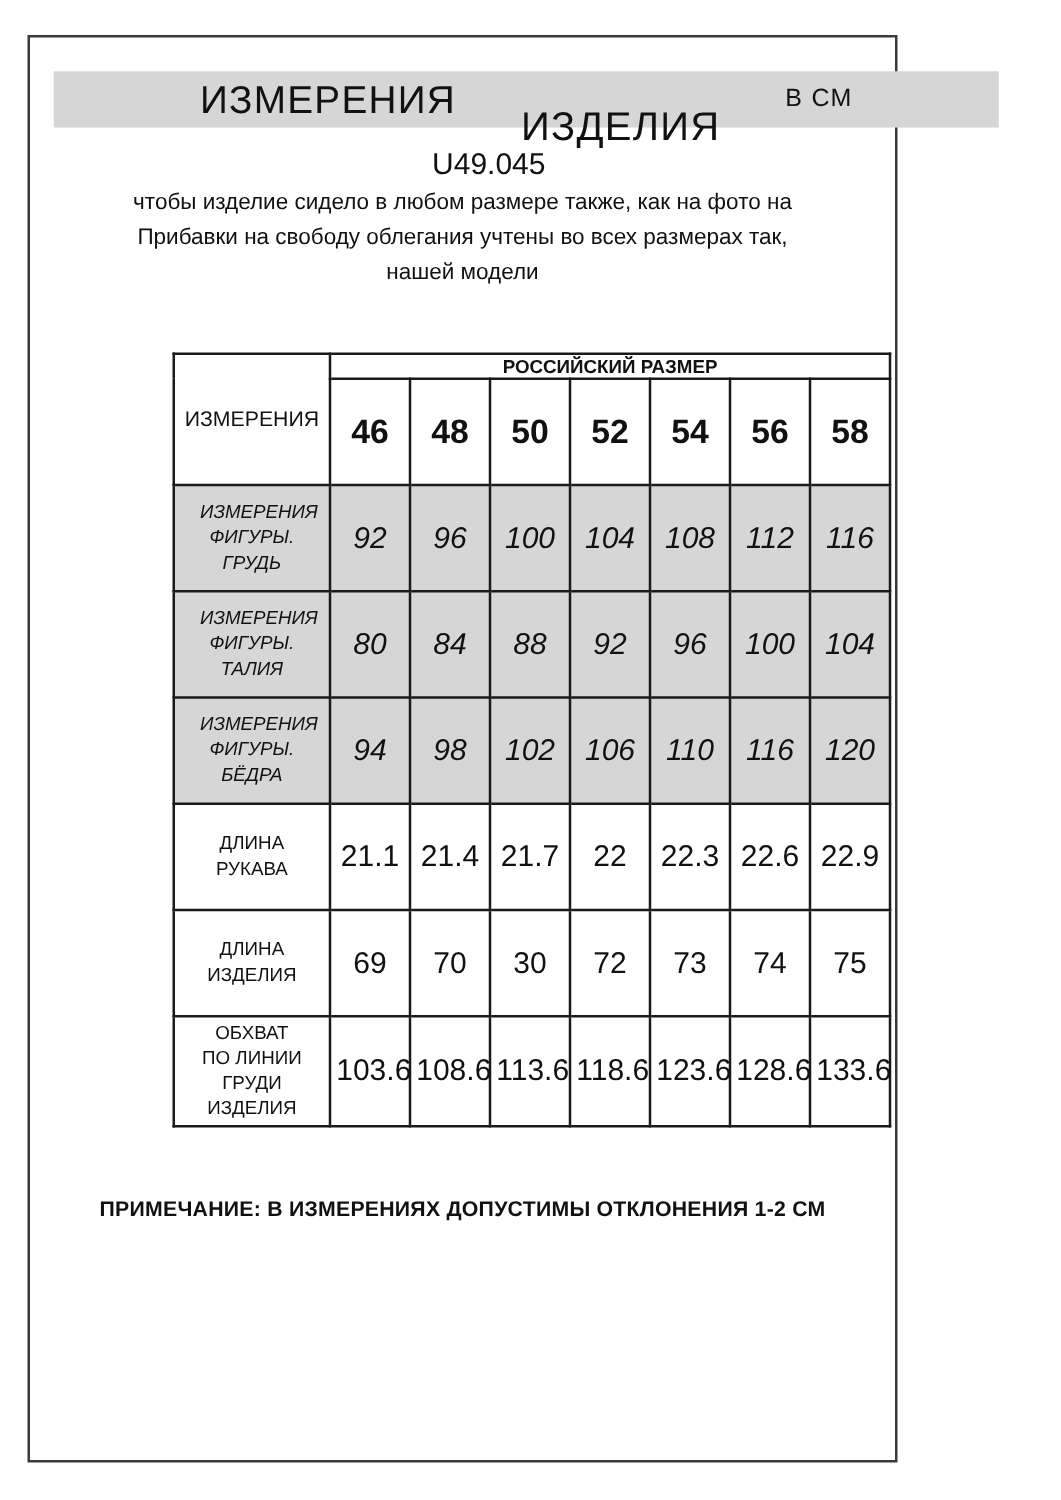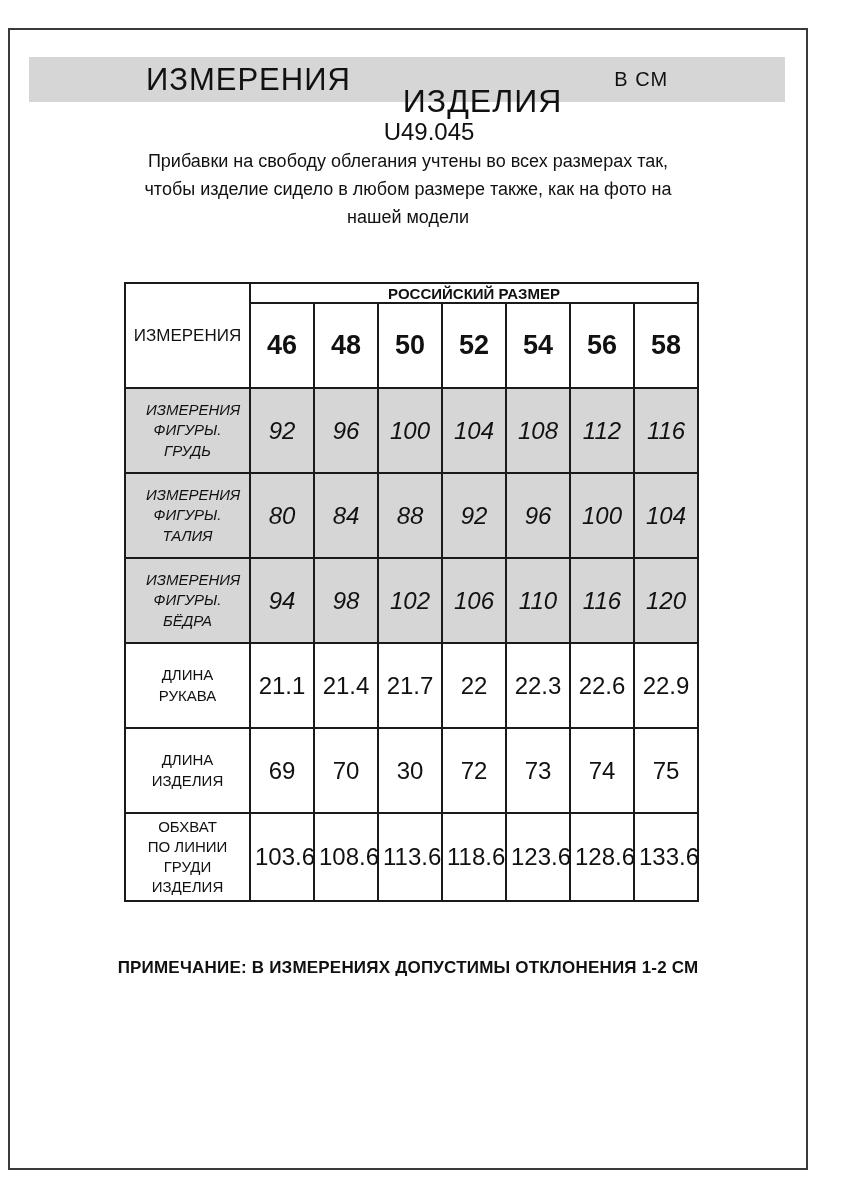--- a/index.html
+++ b/index.html
@@ -6,22 +6,22 @@
   html, body { background: #ffffff; }
   body {
     width: 849px; height: 1200px;
     font-family: "Liberation Sans", sans-serif;
     color: #111;
     position: relative;
     overflow: hidden;
   }
   .page-frame {
     position: absolute;
-    left: 8px; top: 28px;
-    width: 800px; height: 1142px;
+    left: 22px; top: 28px;
+    width: 696px; height: 1142px;
     border: 2px solid #3a3a3a;
     background: #ffffff;
   }
   
   .title-bar {
     position: absolute;
     left: 19px; top: 27px;
     width: 756px; height: 45px;
     background: var(--shaded, #d6d6d6);
     display: flex;
@@ -91,22 +91,22 @@
 
   <div class="title-bar">
     <span class="title-main">ИЗМЕРЕНИЯ</span>
     <span class="title-strong">ИЗДЕЛИЯ</span>
     <span class="title-unit">В СМ</span>
   </div>
 
   <div class="product-code">U49.045</div>
 
   <div class="intro-text">
+    <div>чтобы изделие сидело в любом размере также, как на фото на</div>
     <div>Прибавки на свободу облегания учтены во всех размерах так,</div>
-    <div>чтобы изделие сидело в любом размере также, как на фото на</div>
     <div>нашей модели</div>
   </div>
 
   <table class="size-table">
     <colgroup>
       <col style="width:125px">
       <col style="width:64px">
         <col style="width:64px">
         <col style="width:64px">
       <col style="width:64px">

